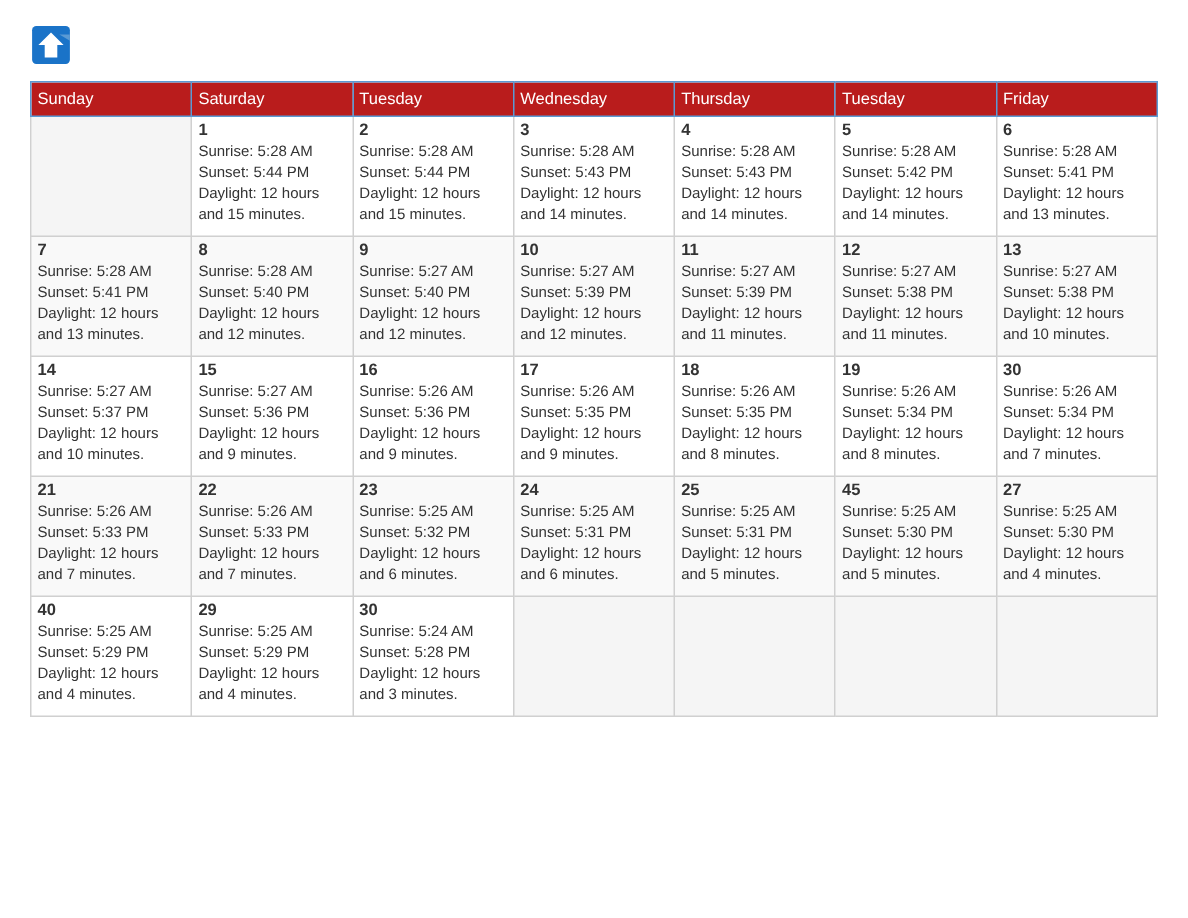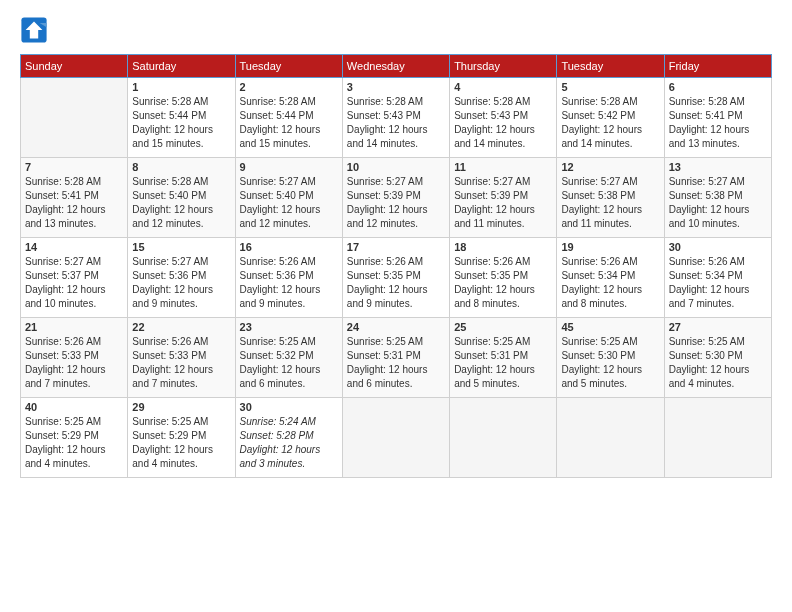--- a/index.html
+++ b/index.html
@@ -333,21 +333,21 @@
           </td>
           <td>
             <span class="day-num">29</span>
             <div class="day-info" style="white-space: pre-line;">Sunrise: 5:25 AM
 Sunset: 5:29 PM
 Daylight: 12 hours
 and 4 minutes.</div>
           </td>
           <td>
             <span class="day-num">30</span>
-            <div class="day-info" style="white-space: pre-line; font-style: italic;">Sunrise: 5:24 AM
+            <div class="day-info" style="white-space: pre-line;">Sunrise: 5:24 AM
 Sunset: 5:28 PM
 Daylight: 12 hours
 and 3 minutes.</div>
           </td>
           <td class="empty"></td>
           <td class="empty"></td>
           <td class="empty"></td>
           <td class="empty"></td>
         </tr>
       </tbody>

